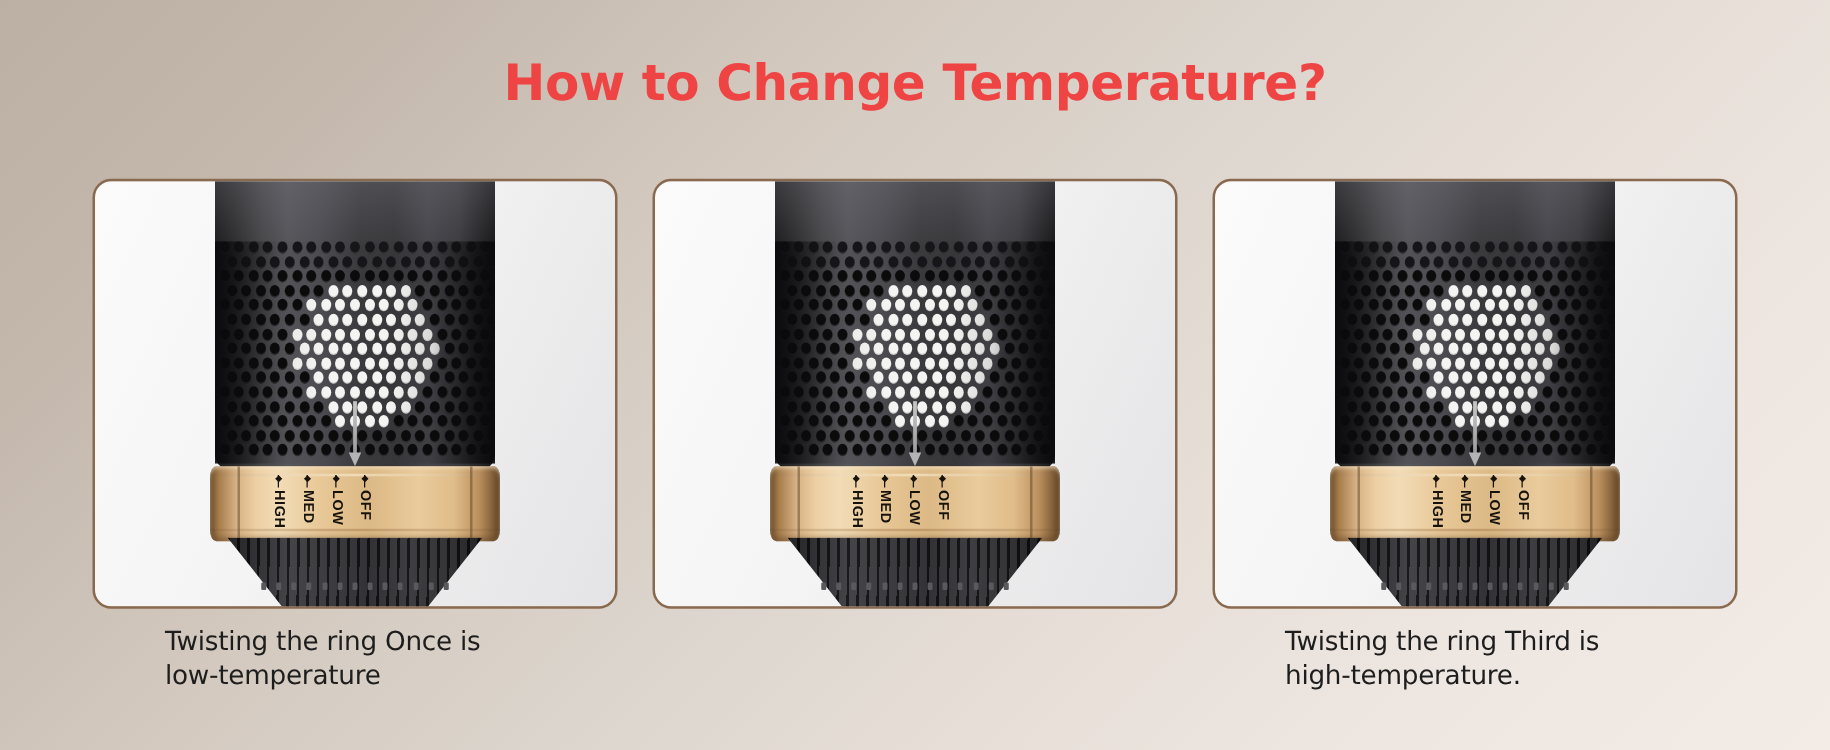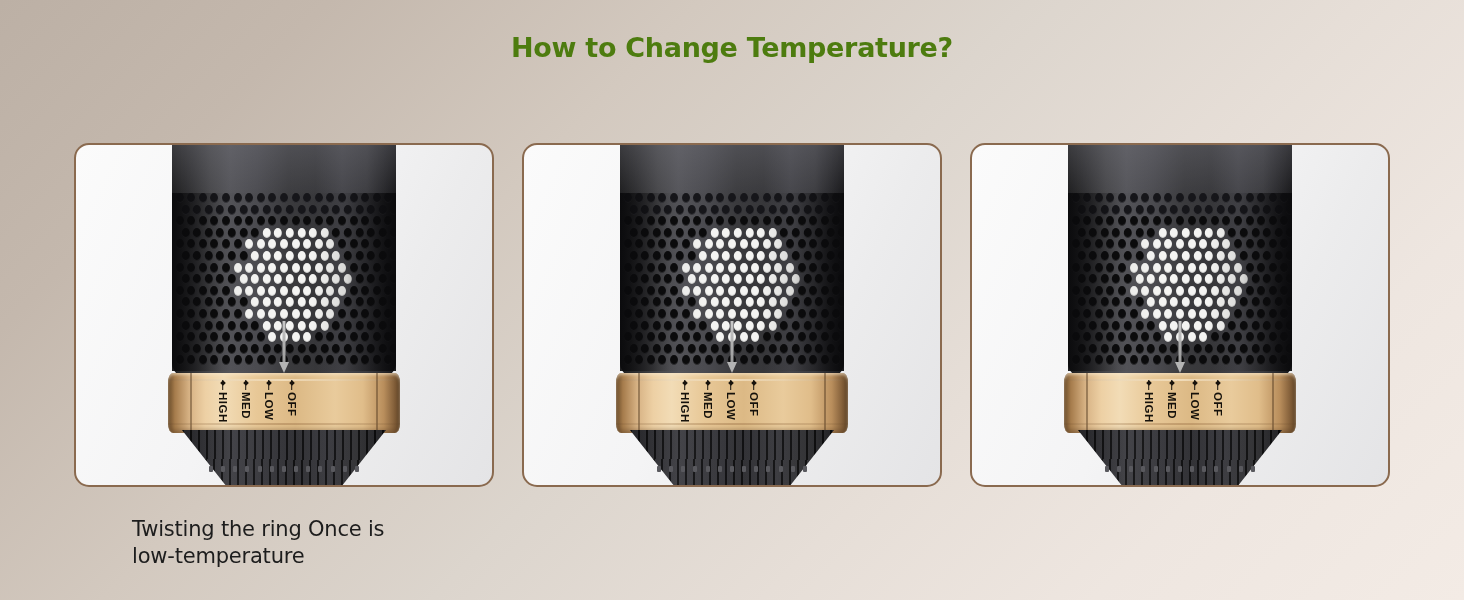--- a/index.html
+++ b/index.html
@@ -14,26 +14,26 @@
         #dcd5cd 50%,
         #e6ded7 66%,
         #eee6e0 82%,
         #f3ebe5 100%);
     position:relative;
   }
 
   
   .title{
     position:absolute;
-    top:32px; left:0; width:100%;
+    top:44px; left:0; width:100%;
     text-align:center;
-    font-size:27px;
+    font-size:40px;
     font-weight:bold;
     letter-spacing:-0.3px;
-    color:#4d7c0f;
+    color:#ef4444;
     font-family:"DejaVu Sans", sans-serif;
   }
 
   
   .row{
     position:absolute;
     top:143px; left:74px;
     width:1316px; height:344px;
     display:flex;
     justify-content:space-between;
@@ -274,21 +274,20 @@
       rgba(255,255,255,.06) 0 4px, rgba(0,0,0,.25) 4px 9px);
   }
 
   
   .captions{
     position:absolute;
     top:500px; left:74px;
     width:1316px; height:70px;
     display:flex;
     justify-content:space-between;
-    align-items:flex-end;
   }
   .caption{
     width:420px;
     padding-left:58px;
     font-size:21px;
     line-height:27px;
     color:#1d1d1d;
     font-family:"DejaVu Sans", sans-serif;
     letter-spacing:-.2px;
   }
@@ -1459,13 +1458,17 @@
     </div>
   </div>
 
 </div>
 
 <div class="captions">
   <div class="caption">
     <span class="l1">Twisting the ring Once is</span>
     <span class="l2">low-temperature</span>
   </div>
+  <div class="caption">
+    <span class="l1">Twisting the ring Third is</span>
+    <span class="l2">high-temperature.</span>
+  </div>
 </div>
 
 </body></html>

